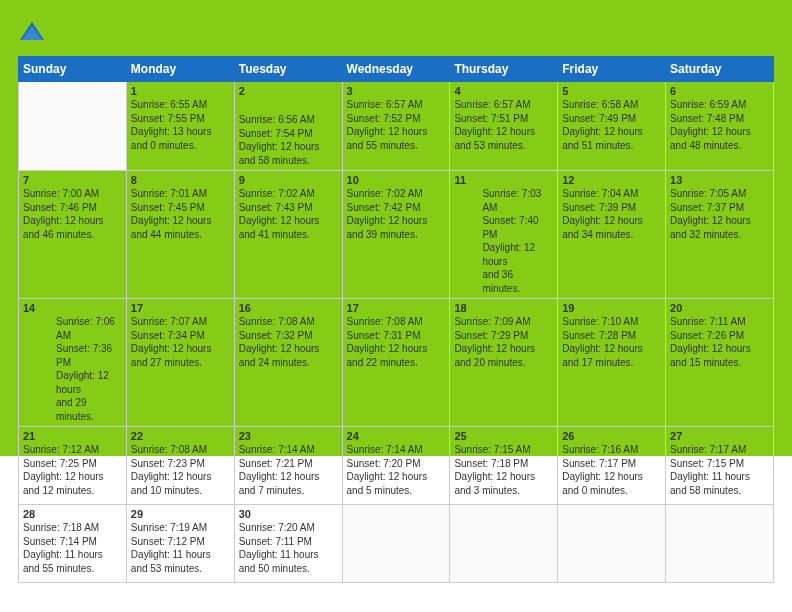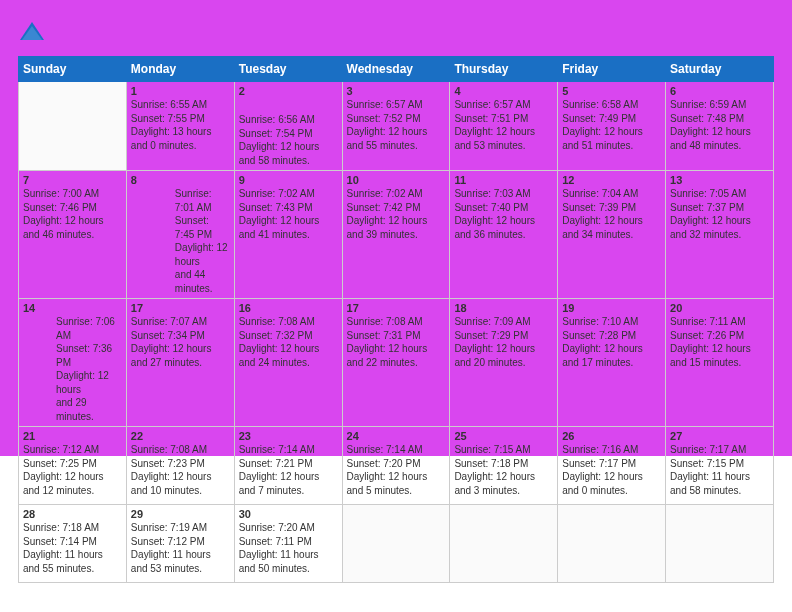--- a/index.html
+++ b/index.html
@@ -6,21 +6,21 @@
     body {
       font-family: Arial, sans-serif;
       background: #fff;
       width: 792px;
       height: 612px;
       overflow: hidden;
     }
     .page {
       width: 792px;
       height: 456px;
-      background: #d946ef;
+      background: #84cc16;
       padding: 18px 18px 10px 18px;
     }
     .header {
       display: flex;
       justify-content: space-between;
       align-items: flex-start;
       margin-bottom: 10px;
     }
     .logo {
       display: flex;
@@ -179,42 +179,42 @@
         <tr>
           <td>
             <span class="day-num">7</span>
             <div class="day-info" style="white-space: pre-line;">Sunrise: 7:00 AM
 Sunset: 7:46 PM
 Daylight: 12 hours
 and 46 minutes.</div>
           </td>
           <td>
             <span class="day-num">8</span>
-            <div class="day-info" style="white-space: pre-line; margin-left: 44px;">Sunrise: 7:01 AM
+            <div class="day-info" style="white-space: pre-line;">Sunrise: 7:01 AM
 Sunset: 7:45 PM
 Daylight: 12 hours
 and 44 minutes.</div>
           </td>
           <td>
             <span class="day-num">9</span>
             <div class="day-info" style="white-space: pre-line;">Sunrise: 7:02 AM
 Sunset: 7:43 PM
 Daylight: 12 hours
 and 41 minutes.</div>
           </td>
           <td>
             <span class="day-num">10</span>
             <div class="day-info" style="white-space: pre-line;">Sunrise: 7:02 AM
 Sunset: 7:42 PM
 Daylight: 12 hours
 and 39 minutes.</div>
           </td>
           <td>
             <span class="day-num">11</span>
-            <div class="day-info" style="white-space: pre-line;">Sunrise: 7:03 AM
+            <div class="day-info" style="white-space: pre-line; margin-left: 28px;">Sunrise: 7:03 AM
 Sunset: 7:40 PM
 Daylight: 12 hours
 and 36 minutes.</div>
           </td>
           <td>
             <span class="day-num">12</span>
             <div class="day-info" style="white-space: pre-line;">Sunrise: 7:04 AM
 Sunset: 7:39 PM
 Daylight: 12 hours
 and 34 minutes.</div>

